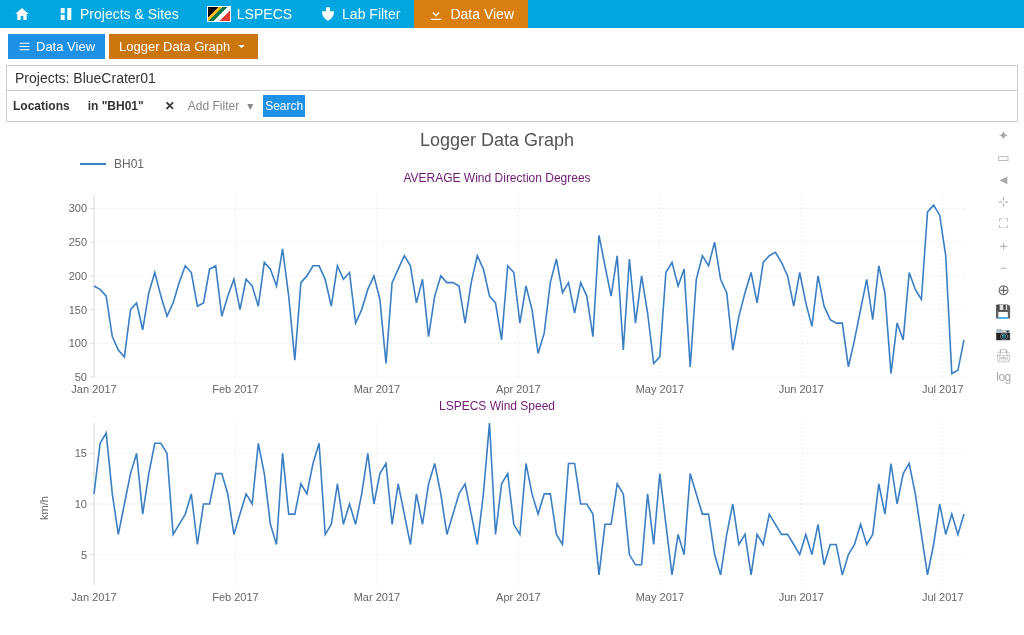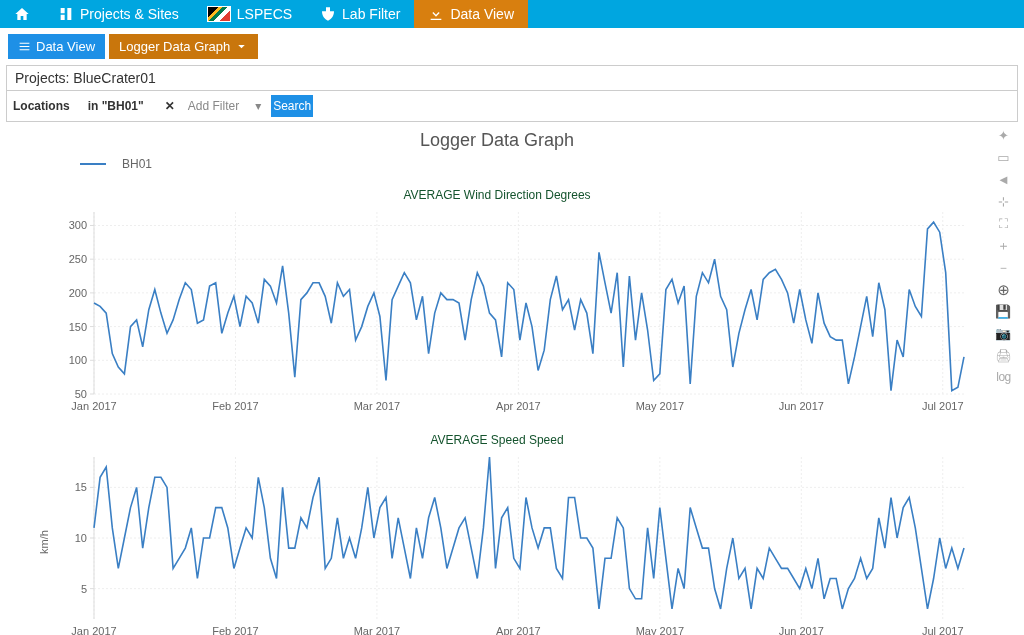--- a/index.html
+++ b/index.html
@@ -16,28 +16,28 @@
   .secbtn { padding: 5px 10px; font-size: 13px; color: #fff; border: none; cursor: pointer; display: flex; align-items: center; gap: 5px; }
   .secbtn.blue { background: #1e90e6; }
   .secbtn.orange { background: #c9760c; }
   .secbtn svg { width: 13px; height: 13px; fill: #fff; }
   
   .projbar { border: 1px solid #ccc; padding: 4px 8px; font-size: 14px; margin: 0 6px; }
   
   .filterbar { border: 1px solid #ccc; border-top: none; margin: 0 6px; padding: 4px 6px; display: flex; align-items: center; gap: 10px; font-size: 12px; }
   .chip { display: flex; align-items: center; gap: 18px; }
   .chip .x { cursor: pointer; font-weight: bold; padding: 0 3px; }
-  .addfilter { color: #888; cursor: pointer; display: flex; align-items: center; gap: 16px; }
+  .addfilter { color: #888; cursor: pointer; display: flex; align-items: center; gap: 8px; }
   .search { background: #1e90e6; color: #fff; border: none; padding: 4px 2px; font-size: 12px; cursor: pointer; }
   
   .chartwrap { position: relative; padding: 4px 50px 10px 20px; }
   .charttitle { text-align: center; font-size: 18px; color: #555; margin: 4px 0 2px; font-family: "Segoe UI", sans-serif; }
-  .legend { margin: 6px 0 0 60px; font-size: 12px; color: #666; display: flex; align-items: center; gap: 16px; }
+  .legend { margin: 6px 0 0 60px; font-size: 12px; color: #666; display: flex; align-items: center; gap: 8px; }
   .legend .line { width: 26px; height: 0; border-top: 2px solid #3a7fc4; }
-  .subtitle { text-align: center; font-size: 12px; color: #14532d; margin-top: 17px; font-family: "Segoe UI", sans-serif;}
+  .subtitle { text-align: center; font-size: 12px; color: #701a75; margin-top: 0; font-family: "Segoe UI", sans-serif;}
   .plot { position: relative; margin: 4px 0 0 40px; }
   svg.chart { display: block; }
   .axis text { font-size: 11px; fill: #666; font-family: "Segoe UI", sans-serif;}
   .axis line, .axis path { stroke: #ddd; stroke-width: 1; }
   .grid line { stroke: #eee; stroke-width: 1; stroke-dasharray: 2 2; }
   .dataline { fill: none; stroke: #3a7fc4; stroke-width: 1.6; }
   .ylab { position: absolute; left: -28px; top: 50%; transform: rotate(-90deg) translateX(10px); font-size: 11px; color: #666; }
   
   .toolbox { position: absolute; right: 12px; top: 6px; display: flex; flex-direction: column; gap: 5px; }
   .tool { width: 17px; height: 17px; color: #aaa; font-size: 13px; text-align: center; line-height: 15px; cursor: pointer; }
@@ -153,21 +153,21 @@
           <text x="316.9268292682927" y="204" text-anchor="middle">Mar 2017</text>
           <text x="458.390243902439" y="204" text-anchor="middle">Apr 2017</text>
           <text x="599.8536585365854" y="204" text-anchor="middle">May 2017</text>
           <text x="741.3170731707316" y="204" text-anchor="middle">Jun 2017</text>
           <text x="882.780487804878" y="204" text-anchor="middle">Jul 2017</text>
         </g>
         <path class="dataline" d="M34.0 97.0 L40.1 100.4 L46.2 107.1 L52.3 147.6 L58.3 161.0 L64.4 167.8 L70.5 120.6 L76.6 113.9 L82.7 140.8 L88.8 103.7 L94.8 83.5 L100.9 107.1 L107.0 127.3 L113.1 113.9 L119.2 93.6 L125.3 76.8 L131.3 83.5 L137.4 117.2 L143.5 113.9 L149.6 80.1 L155.7 76.8 L161.8 127.3 L167.8 107.1 L173.9 90.3 L180.0 120.6 L186.1 90.3 L192.2 97.0 L198.3 117.2 L204.3 73.4 L210.4 80.1 L216.5 97.0 L222.6 59.9 L228.7 107.1 L234.8 171.1 L240.9 93.6 L246.9 86.9 L253.0 76.8 L259.1 76.8 L265.2 90.3 L271.3 117.2 L277.4 76.8 L283.4 90.3 L289.5 83.5 L295.6 134.1 L301.7 120.6 L307.8 100.4 L313.9 86.9 L319.9 110.5 L326.0 174.5 L332.1 93.6 L338.2 80.1 L344.3 66.7 L350.4 76.8 L356.4 113.9 L362.5 90.3 L368.6 147.6 L374.7 107.1 L380.8 86.9 L386.9 93.6 L393.0 93.6 L399.0 97.0 L405.1 134.1 L411.2 93.6 L417.3 66.7 L423.4 80.1 L429.5 107.1 L435.5 113.9 L441.6 150.9 L447.7 76.8 L453.8 83.5 L459.9 134.1 L466.0 97.0 L472.0 120.6 L478.1 164.4 L484.2 144.2 L490.3 93.6 L496.4 70.0 L502.5 103.7 L508.5 93.6 L514.6 124.0 L520.7 93.6 L526.8 107.1 L532.9 147.6 L539.0 46.4 L545.0 76.8 L551.1 107.1 L557.2 66.7 L563.3 161.0 L569.4 70.0 L575.5 134.1 L581.6 86.9 L587.6 124.0 L593.7 174.5 L599.8 167.8 L605.9 83.5 L612.0 73.4 L618.1 97.0 L624.1 80.1 L630.2 177.9 L636.3 90.3 L642.4 66.7 L648.5 76.8 L654.6 53.2 L660.6 90.3 L666.7 103.7 L672.8 161.0 L678.9 127.3 L685.0 103.7 L691.1 83.5 L697.1 113.9 L703.2 73.4 L709.3 66.7 L715.4 63.3 L721.5 73.4 L727.6 86.9 L733.7 117.2 L739.7 83.5 L745.8 113.9 L751.9 137.4 L758.0 86.9 L764.1 117.2 L770.2 130.7 L776.2 134.1 L782.3 134.1 L788.4 177.9 L794.5 150.9 L800.6 120.6 L806.7 90.3 L812.7 130.7 L818.8 76.8 L824.9 103.7 L831.0 184.6 L837.1 134.1 L843.2 150.9 L849.2 83.5 L855.3 100.4 L861.4 110.5 L867.5 22.9 L873.6 16.1 L879.7 26.2 L885.7 66.7 L891.8 184.6 L897.9 181.3 L904.0 150.9 "></path>
       </svg>
   </div>
 
-  <div class="subtitle">AVERAGE Speed Speed</div>
+  <div class="subtitle">LSPECS Wind Speed</div>
   <div class="plot">
     <span class="ylab">km/h</span>
     <svg class="chart" id="chart1" width="910" height="190">
         <g class="grid">
           <line x1="34" x2="904" y1="137.625" y2="137.625"></line>
           <line x1="34" x2="904" y1="87" y2="87"></line>
           <line x1="34" x2="904" y1="36.375" y2="36.375"></line>
           <line x1="34" x2="34" y1="6" y2="168"></line>
           <line x1="175.46341463414635" x2="175.46341463414635" y1="6" y2="168"></line>
           <line x1="316.9268292682927" x2="316.9268292682927" y1="6" y2="168"></line>

